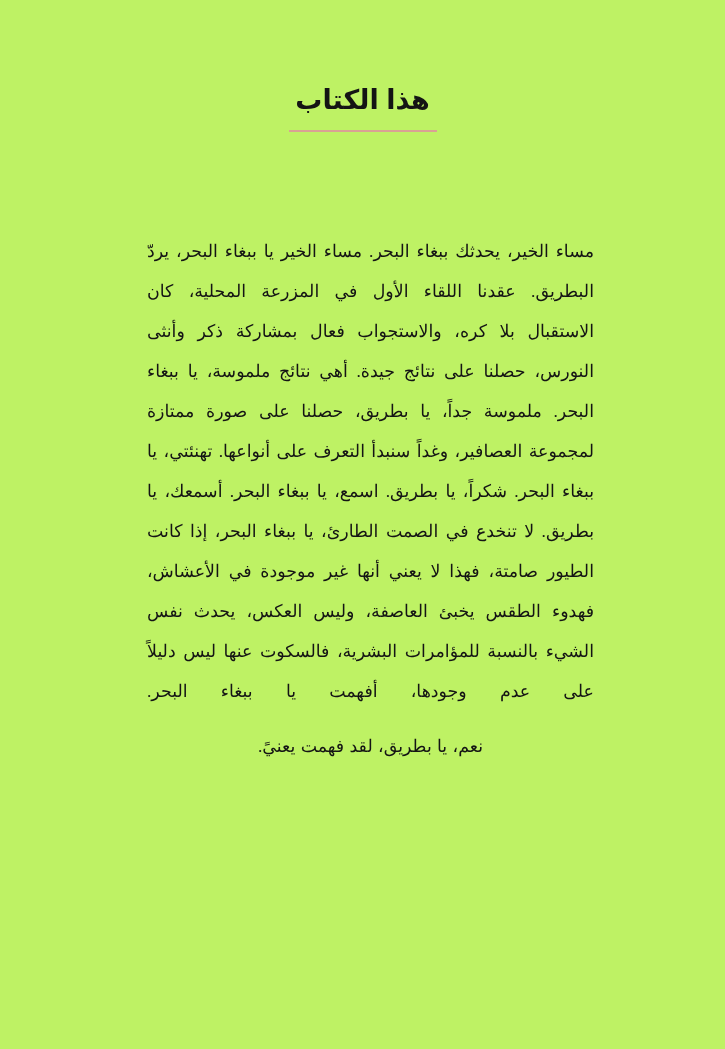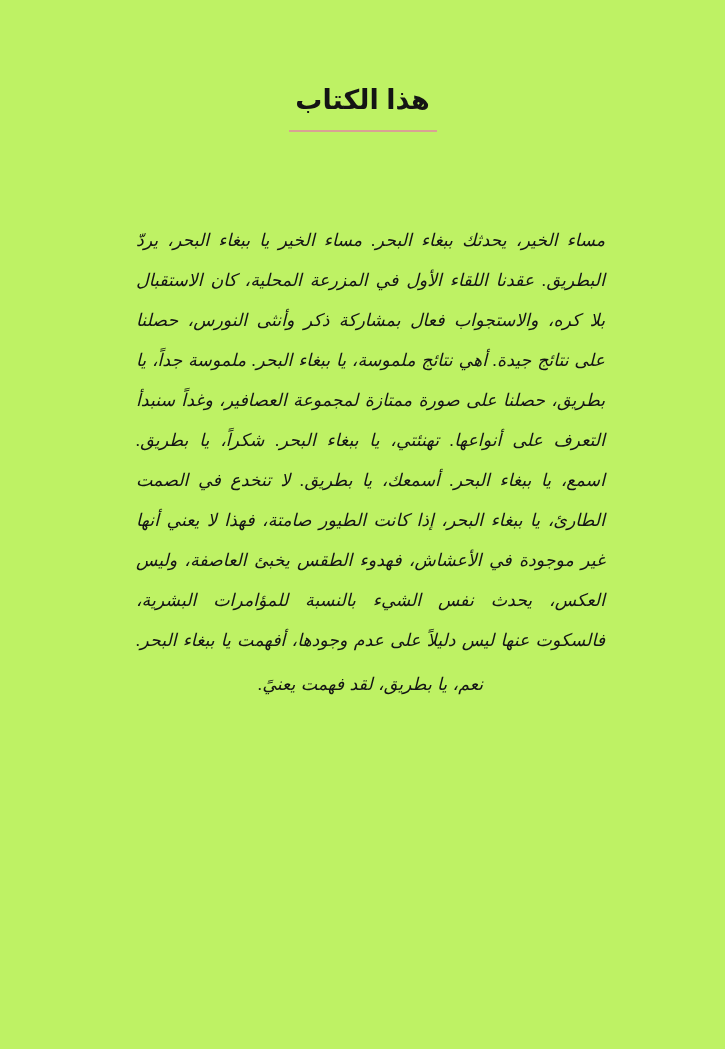--- a/index.html
+++ b/index.html
@@ -53,25 +53,24 @@
     direction: rtl;
     text-align: justify;
     text-align-last: justify;
     font-family: "Liberation Serif", "DejaVu Serif", serif;
     font-size: 17.4px;
     line-height: 40px;
     color: #141414;
     word-spacing: 1px;
   }
   #body-text p {
-    margin: 4px;
+    margin: 15px;
     padding: 0;
     text-align: justify;
     text-align-last: justify;
-    font-style: italic;
   }
   #body-text p.last-para {
     text-align-last: center;
   }
 
   
   #bottom-zone {
     position: absolute;
     left: 0;
     top: 866px;

